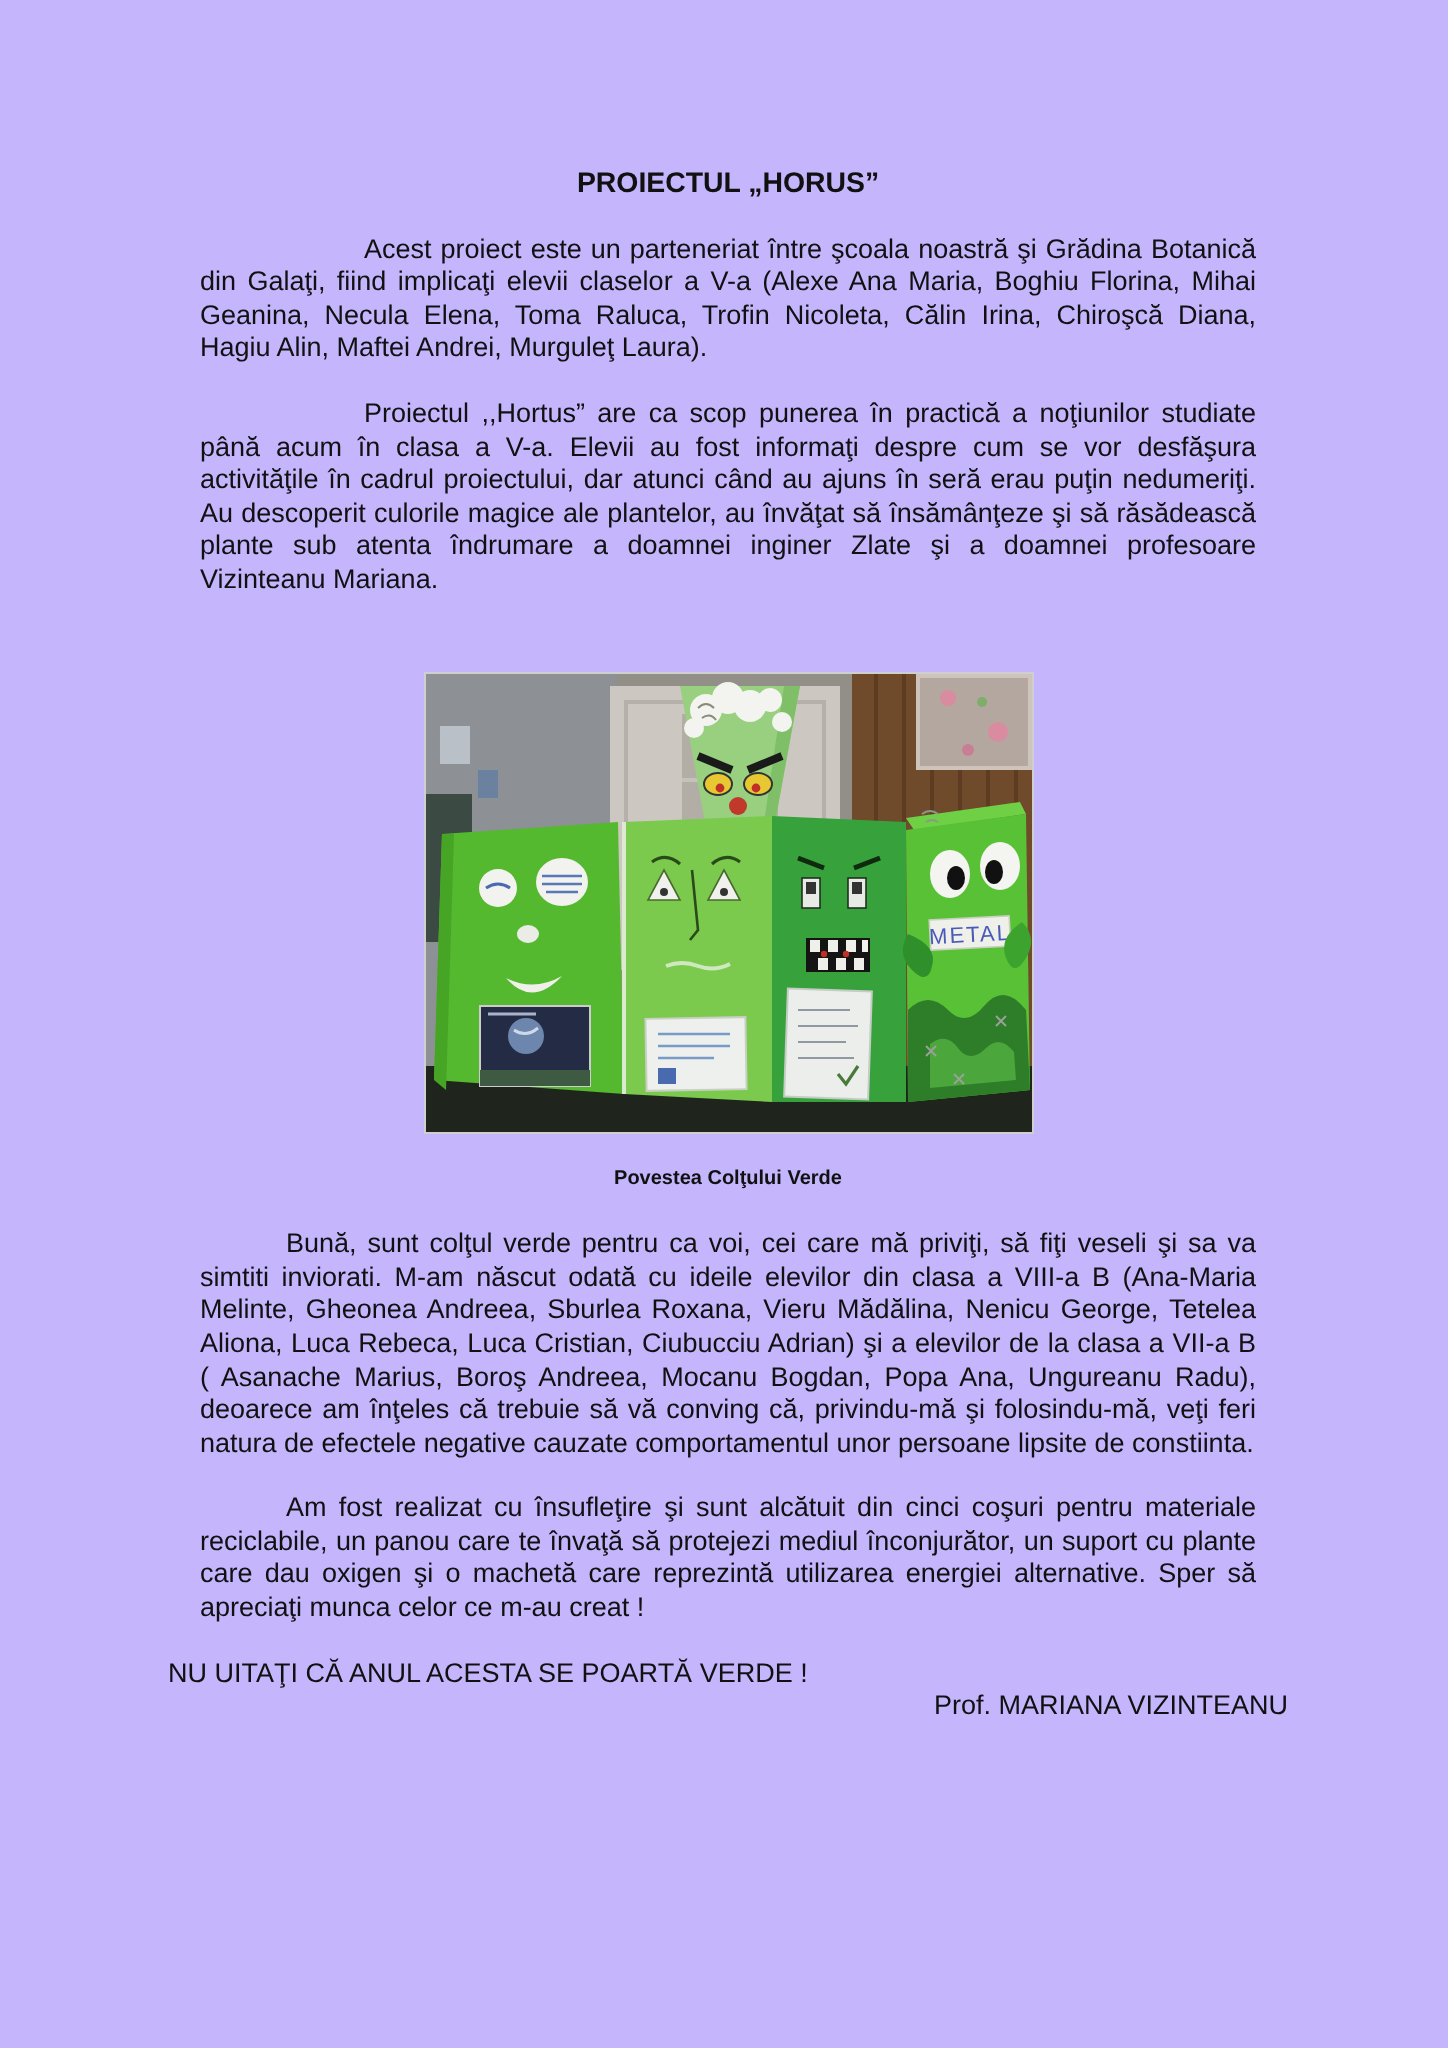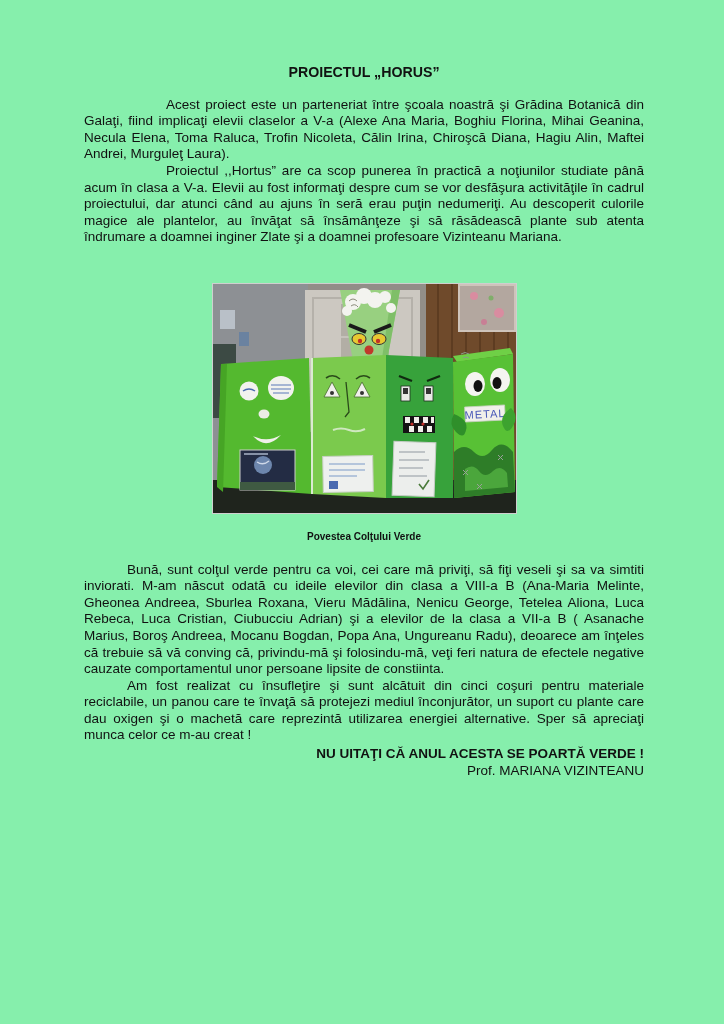--- a/index.html
+++ b/index.html
@@ -1,41 +1,41 @@
 <!DOCTYPE html>
 <html><head>
 <meta charset="utf-8">
 <style>
   html,body{margin:0;padding:0;background:#ffffff;}
   .page{
     position:relative;
     width:724px;height:1024px;
-    background:#86efac;
+    background:#c4b5fd;
     font-family:"Liberation Sans","DejaVu Sans",sans-serif;
     font-size:13.5px;line-height:16.6px;color:#111;
     box-sizing:border-box;
-    padding:64px 80px 0 84px;
+    padding:84px 80px 0 84px;
     overflow:hidden;
   }
   .doc-title{
     text-align:center;font-weight:bold;font-size:14.2px;
     margin:0 0 16px 0;
   }
-  p.body-par{margin:0;text-align:justify;}
+  p.body-par{margin:16px;text-align:justify;}
   .indent-lg{text-indent:82px;}
   .indent-sm{text-indent:43px;}
   .photo-wrap{
     width:303px;height:229px;margin:37px auto 0 auto;
     border:1px solid #cfcfcf;box-sizing:content-box;
   }
   .section-title{
     text-align:center;font-weight:bold;font-size:10px;
     margin:15px 0 16px 0;
   }
-  .closing-line{margin:2px 0 0 0;text-align:right;font-weight:bold;}
+  .closing-line{margin:2px 0 0 0;text-align:left;}
   .signature-line{margin:0;text-align:right;}
   svg text{font-family:"Liberation Sans","DejaVu Sans",sans-serif;}
 </style>
 </head>
 <body>
 
 <div class="page">
 
   <div class="doc-title">PROIECTUL „HORUS”</div>
 

